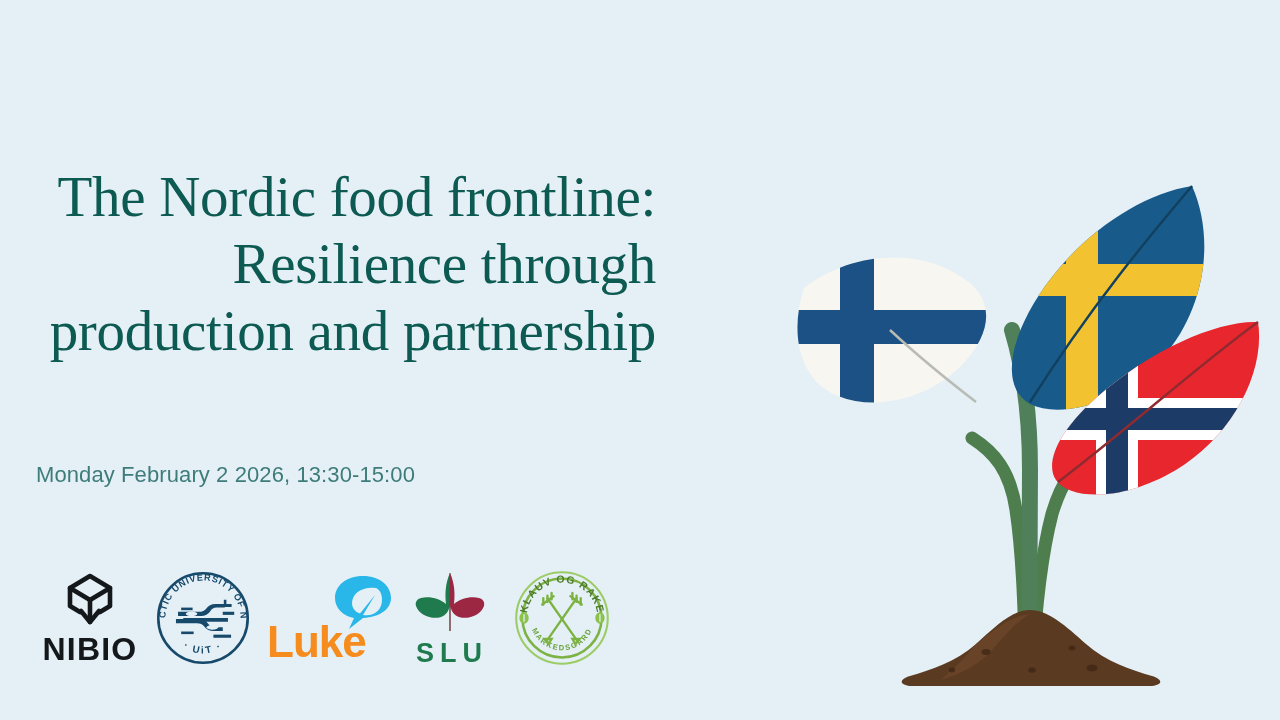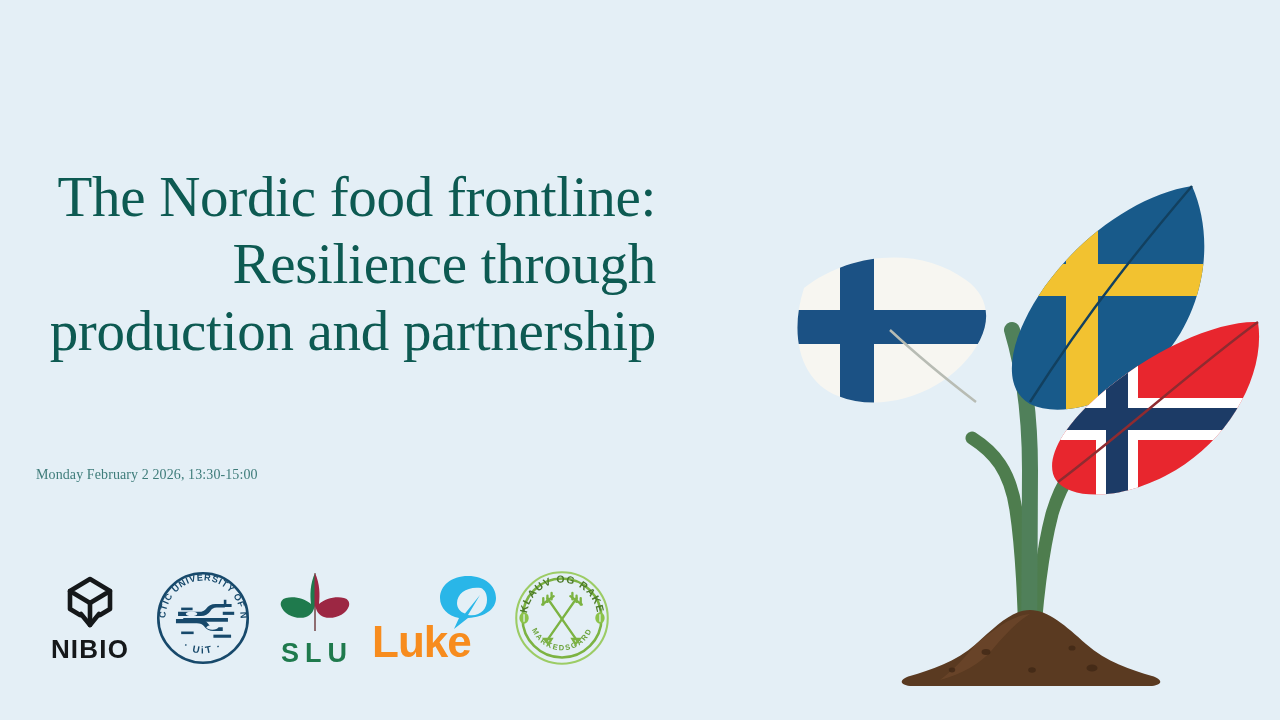--- a/index.html
+++ b/index.html
@@ -33,22 +33,22 @@
     font-weight:400;
     color:#0d5a52;
     letter-spacing:-0.3px;
     text-align:right;
   }
 
   #event-meta {
     position:absolute;
     left:0; top:458px;
     width:620px;
-    font-family:Liberation Serif, serif;
-    font-size:14px;
+    font-family:Liberation Sans, sans-serif;
+    font-size:22px;
     line-height:33px;
     color:#3e7c7a;
     letter-spacing:0.1px;
   }
   #event-meta div { white-space:nowrap; }
 
   
   #partner-logos {
     position:absolute;
     left:0; top:560px;
@@ -67,21 +67,21 @@
   }
   .slot-nibio { width:108px; }
   .slot-uit   { width:118px; }
   .slot-slu   { width:105px; }
   .slot-luke  { width:135px; }
   .slot-klauv { width:120px; }
 
   .nibio-word {
     font-family:"Liberation Sans", sans-serif;
     font-weight:bold;
-    font-size:26px;
+    font-size:32px;
     letter-spacing:1.2px;
     color:#15181a;
   }
   .slu-word {
     font-family:"Liberation Sans", sans-serif;
     font-weight:bold;
     font-size:27px;
     letter-spacing:6px;
     color:#1f7a4d;
     margin-top:1px;
@@ -171,40 +171,40 @@
               <path d="M58 126 h24 v5 h-24 z"></path>
               <ellipse cx="78" cy="92" rx="11" ry="4.5" fill="#e4eff6"></ellipse>
               <ellipse cx="118" cy="118" rx="11" ry="4.5" fill="#e4eff6"></ellipse>
               <path d="M120 132 h34 v6 h-34 z"></path>
               <path d="M138 88 h22 v6 h-22 z"></path>
             </g>
           </svg>
         </span>
       </div>
 
-      <div class="logo-slot slot-slu">
-        <span>
-          <svg width="80" height="62" viewBox="0 0 160 124">
-            <path d="M80 4 C70 26 70 48 72 66 C60 56 40 50 22 54 C14 56 10 62 12 70 C18 88 44 98 62 92 C72 88 78 80 79 70 L79 120 L81 120 L81 4 Z" fill="#1f7a4d"></path>
-            <path d="M80 4 C90 26 90 48 88 66 C100 56 120 50 138 54 C146 56 150 62 148 70 C142 88 116 98 98 92 C88 88 82 80 81 70 L81 120 L79 120 L79 4 Z" fill="#9c2743"></path>
-          </svg>
-        </span>
-        <span class="slu-word">SLU</span>
-      </div>
-
       <div class="logo-slot slot-luke">
         <div style="position:relative; width:125px; height:95px;">
           <span style="position:absolute; right:-2px; top:0;">
             <svg width="62" height="60" viewBox="0 0 124 120">
               <path d="M62 6 C28 6 6 26 6 50 C6 70 22 86 44 90 L34 112 L62 90 C96 88 118 72 118 50 C118 26 96 6 62 6 Z" fill="#29b6e8"></path>
               <path d="M88 30 C62 26 40 40 40 60 C40 70 46 78 56 81 L86 44 L62 84 C86 88 100 72 100 54 C100 42 96 34 88 30 Z" fill="#e4eff6"></path>
             </svg>
           </span>
           <span class="luke-word" style="position:absolute; left:0; bottom:4px;">Luke</span>
         </div>
+      </div>
+
+      <div class="logo-slot slot-slu">
+        <span>
+          <svg width="80" height="62" viewBox="0 0 160 124">
+            <path d="M80 4 C70 26 70 48 72 66 C60 56 40 50 22 54 C14 56 10 62 12 70 C18 88 44 98 62 92 C72 88 78 80 79 70 L79 120 L81 120 L81 4 Z" fill="#1f7a4d"></path>
+            <path d="M80 4 C90 26 90 48 88 66 C100 56 120 50 138 54 C146 56 150 62 148 70 C142 88 116 98 98 92 C88 88 82 80 81 70 L81 120 L79 120 L79 4 Z" fill="#9c2743"></path>
+          </svg>
+        </span>
+        <span class="slu-word">SLU</span>
       </div>
 
       <div class="logo-slot slot-klauv">
         <span>
           <svg width="104" height="104" viewBox="0 0 200 200">
             <defs>
               <path id="krTop" d="M 32,100 A 68,68 0 0 1 168,100"></path>
               <path id="krBot" d="M 38,100 A 62,62 0 0 0 162,100"></path>
             </defs>
             <circle cx="100" cy="100" r="88" fill="none" stroke="#9ccc65" stroke-width="4"></circle>

